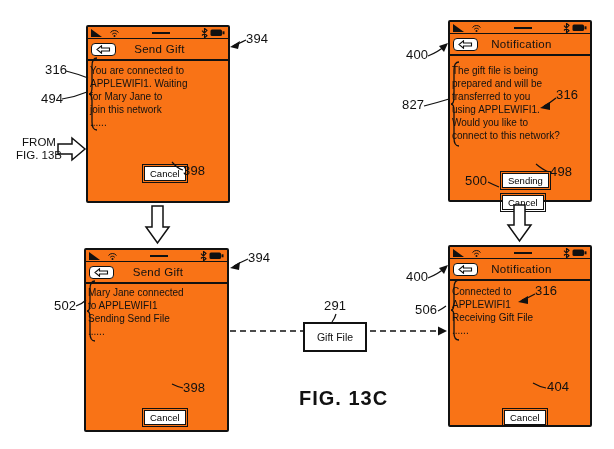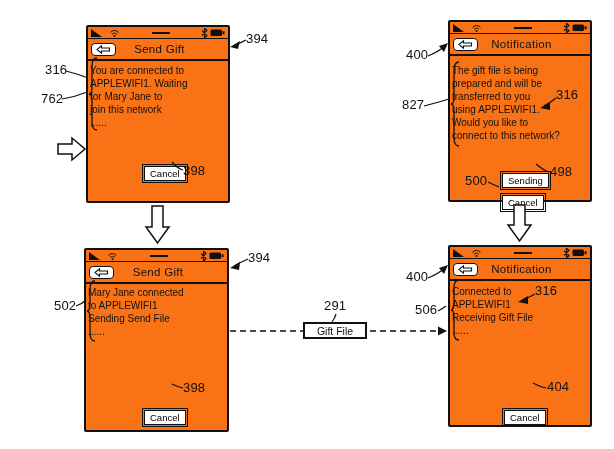--- a/index.html
+++ b/index.html
@@ -41,21 +41,21 @@
     font-size:9.5px;padding:1px 5px;line-height:11px;white-space:nowrap;
   }
   .ref{
     position:absolute;font-size:13px;z-index:6;white-space:nowrap;letter-spacing:.2px;text-align:right;
   }
   .from-label{
     position:absolute;left:10px;top:136px;width:58px;text-align:center;
     font-size:11.5px;line-height:13px;white-space:pre-line;z-index:6;
   }
   .giftfile{
-    position:absolute;left:303px;top:322px;width:64px;height:17px;z-index:6;
+    position:absolute;left:303px;top:322px;width:64px;height:30px;z-index:6;
     background:#fff;border:2px solid #111;box-sizing:border-box;
     display:flex;align-items:center;justify-content:center;font-size:10.5px;white-space:nowrap;
   }
   .fig-label{
     position:absolute;left:299px;top:387px;font-size:20px;font-weight:600;
     letter-spacing:1px;z-index:6;white-space:nowrap;
   }
   
   #phone1{left:86px;top:25px;width:144px;height:178px;}
   #phone2{left:448px;top:20px;width:144px;height:182px;}
@@ -274,21 +274,21 @@
       <div class="msg" style="top:4px">Connected to
 APPLEWIFI1
 Receiving Gift File
 ......</div>
       <button class="btn" style="left:54px;top:129px">Cancel</button>
     </div>
   </div>
 
   <div class="ref" style="left:246px;top:31px">394</div>
   <div class="ref" style="left:45px;top:62px">316</div>
-  <div class="ref" style="left:41px;top:91px">762</div>
+  <div class="ref" style="left:41px;top:91px">494</div>
   <div class="ref" style="left:183px;top:163px">398</div>
 
   <div class="ref" style="left:406px;top:47px">400</div>
   <div class="ref" style="left:402px;top:97px">827</div>
   <div class="ref" style="left:556px;top:87px">316</div>
   <div class="ref" style="left:550px;top:164px">498</div>
   <div class="ref" style="left:465px;top:173px">500</div>
 
   <div class="ref" style="left:248px;top:250px">394</div>
   <div class="ref" style="left:54px;top:298px">502</div>
@@ -296,14 +296,17 @@
 
   <div class="ref" style="left:406px;top:269px">400</div>
   <div class="ref" style="left:535px;top:283px">316</div>
   <div class="ref" style="left:415px;top:302px">506</div>
   <div class="ref" style="left:547px;top:379px">404</div>
 
   <div class="ref" style="left:324px;top:298px">291</div>
 
   <div class="giftfile">Gift File</div>
 
+  <div class="from-label">FROM
+FIG. 13B</div>
+  <div class="fig-label">FIG. 13C</div>
 
 </div>
 
 </body></html>

